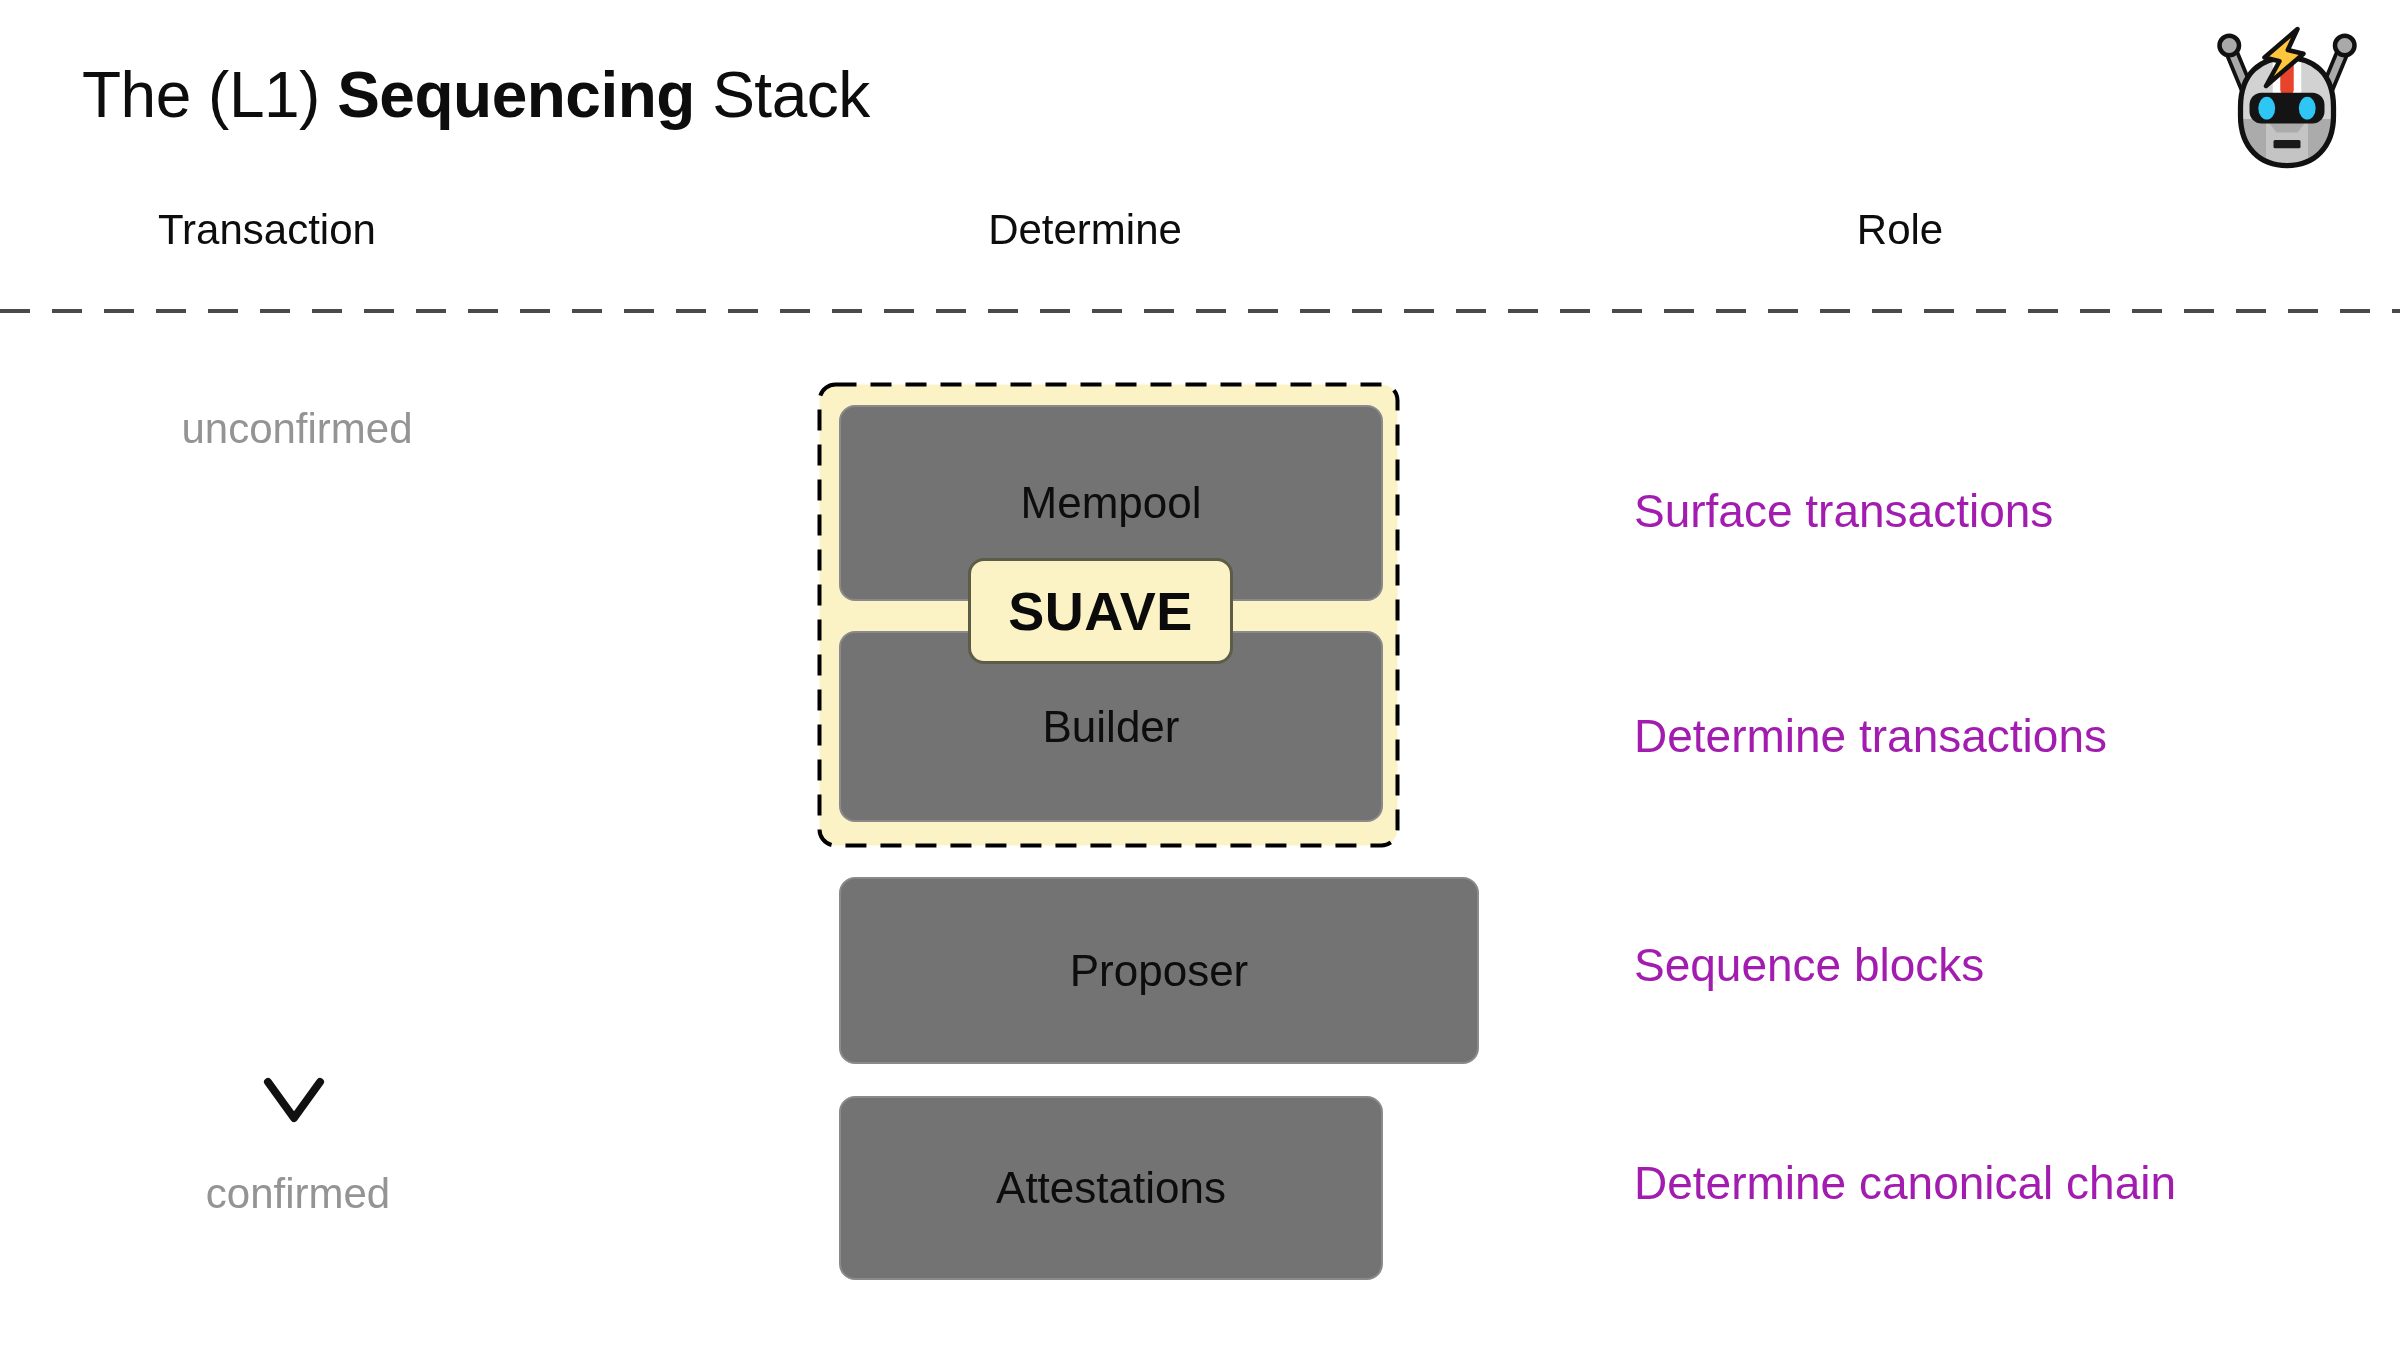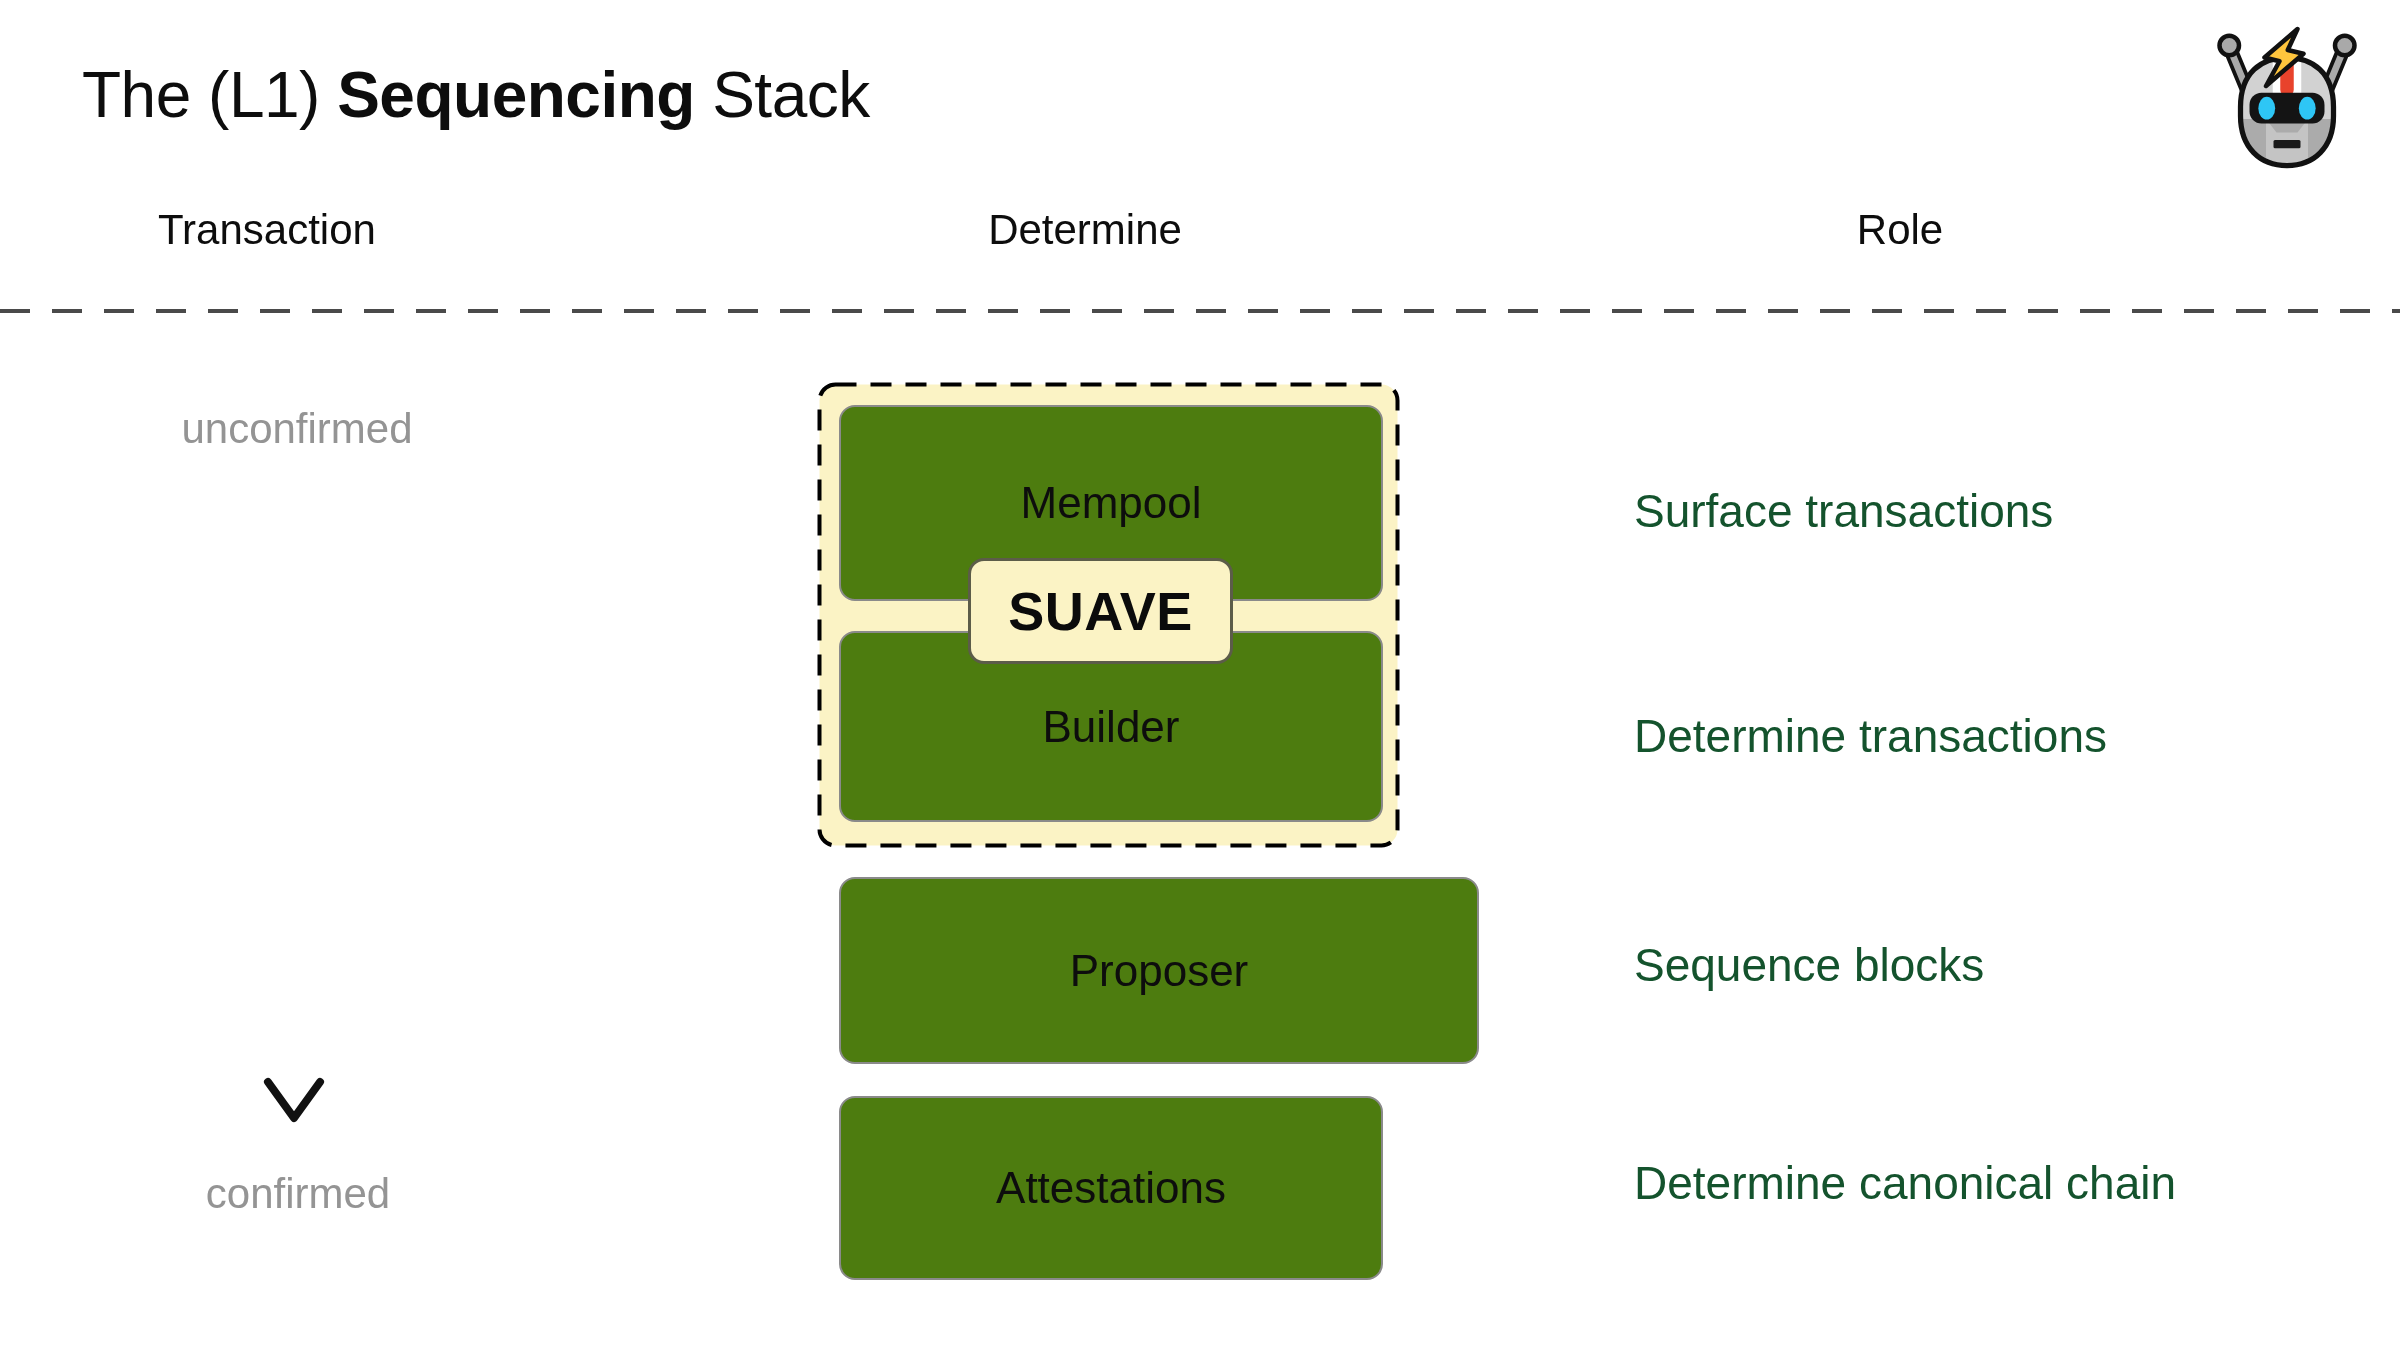--- a/index.html
+++ b/index.html
@@ -45,21 +45,21 @@
 
   .arrow { position: absolute; left: 254px; top: 474px; width: 80px; height: 660px; }
 
   .suave-group {
     position: absolute; left: 817px; top: 382px; width: 583px; height: 466px;
   }
   .suave-bg { position: absolute; inset: 0; width: 100%; height: 100%; }
 
   .box {
     position: absolute;
-    background: #4d7c0f;
+    background: #737373;
     border: 2px solid #8a8a8a;
     border-radius: 16px;
     display: flex; align-items: center; justify-content: center;
     font-size: 44px; color: #0d0d0d;
   }
   .mempool { left: 22px; top: 23px; width: 544px; height: 196px; }
   .builder { left: 22px; top: 249px; width: 544px; height: 191px; }
   .proposer { left: 839px; top: 877px; width: 640px; height: 187px; }
   .attestations { left: 839px; top: 1096px; width: 544px; height: 184px; }
 
@@ -67,21 +67,21 @@
     position: absolute; left: 151px; top: 176px; width: 265px; height: 106px;
     background: #fbf3c5;
     border: 3px solid #5c5c49;
     border-radius: 16px;
     display: flex; align-items: center; justify-content: center;
     font-size: 54px; font-weight: 700; letter-spacing: 0.5px; color: #0b0b0b;
   }
 
   .role {
     position: absolute; left: 1634px; transform: translateY(-50%);
-    font-size: 46px; white-space: nowrap; color: #14532d;
+    font-size: 46px; white-space: nowrap; color: #a21caf;
   }
   .role-0 { top: 511px; }
   .role-1 { top: 736px; }
   .role-2 { top: 965px; }
   .role-3 { top: 1183px; }
 </style>
 </head>
 <body>
 
 <div class="canvas">

